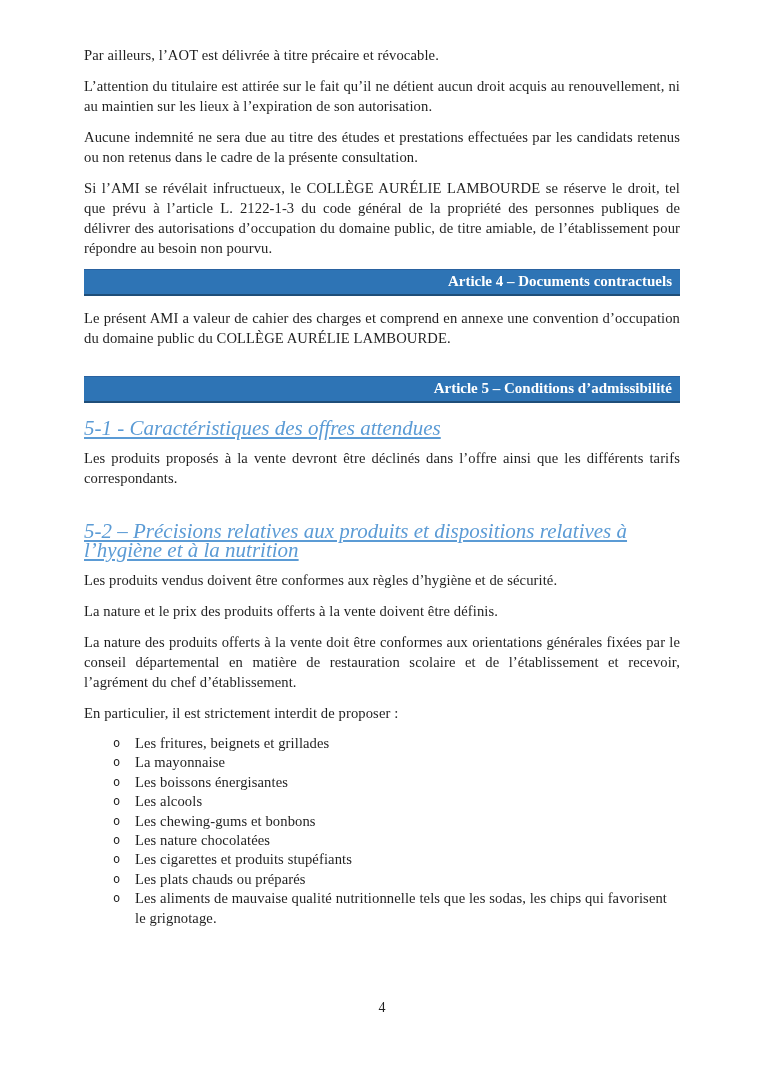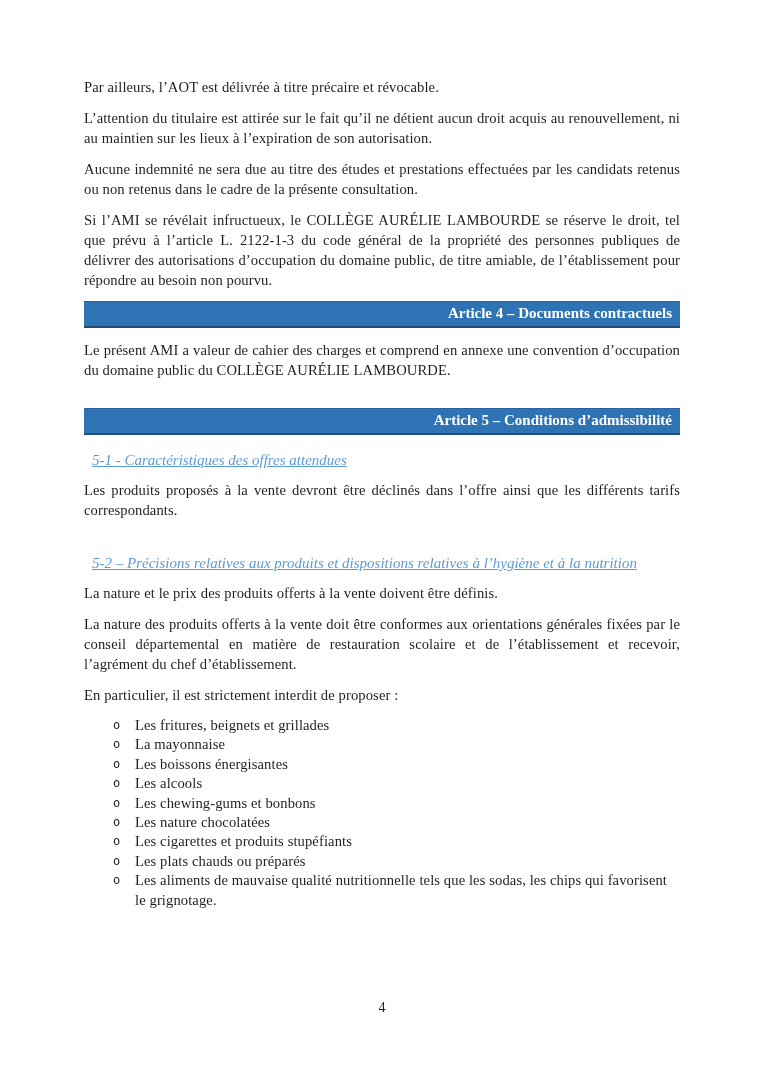--- a/index.html
+++ b/index.html
@@ -10,21 +10,21 @@
   .page {
     position: relative;
     width: 764px;
     height: 1080px;
     background: #ffffff;
     font-family: "Liberation Serif", "DejaVu Serif", serif;
     color: var(--body-text, #1f1f1f);
     overflow: hidden;
   }
   .content {
-    padding: 77px 84px 0 84px;
+    padding: 45px 84px 0 84px;
   }
   p.para {
     margin: 0 0 11px 0;
     font-size: 14.6px;
     line-height: 20px;
     text-align: justify;
     letter-spacing: 0.1px;
   }
   .article-bar {
     background: var(--article-bar-bg, #2E74B5);
@@ -38,24 +38,24 @@
     margin: 3px 0 12px 0;
     text-align: right;
   }
   .article-bar.gap-before {
     margin-top: 28px;
   }
   .subheading {
     color: var(--subheading-blue, #5B9BD5);
     font-style: italic;
     font-weight: normal;
-    font-size: 15px;
+    font-size: 21px;
     line-height: 19px;
     text-decoration: underline;
-    margin: 16px 0 10px 8px;
+    margin: 16px 0 10px 0;
   }
   .subheading.gap-before {
     margin-top: 34px;
   }
   ul.prohibited-list {
     list-style: none;
     margin: 0;
     padding: 0 0 0 29px;
   }
   li.list-item {
@@ -97,20 +97,21 @@
 
     <div class="article-bar">Article 4 – Documents contractuels</div>
     <p class="para">Le présent AMI a valeur de cahier des charges et comprend en annexe une convention d’occupation du domaine public du COLLÈGE AURÉLIE LAMBOURDE.</p>
 
     <div class="article-bar gap-before">Article 5 – Conditions d’admissibilité</div>
 
     <h3 class="subheading">5-1 - Caractéristiques des offres attendues</h3>
     <p class="para">Les produits proposés à la vente devront être déclinés dans l’offre ainsi que les différents tarifs correspondants.</p>
 
     <h3 class="subheading gap-before">5-2 – Précisions relatives aux produits et dispositions relatives à l’hygiène et à la nutrition</h3>
+    <p class="para">Les produits vendus doivent être conformes aux règles d’hygiène et de sécurité.</p>
     <p class="para">La nature et le prix des produits offerts à la vente doivent être définis.</p>
     <p class="para">La nature des produits offerts à la vente doit être conformes aux orientations générales fixées par le conseil départemental en matière de restauration scolaire et de l’établissement et recevoir, l’agrément du chef d’établissement.</p>
     <p class="para">En particulier, il est strictement interdit de proposer :</p>
 
     <ul class="prohibited-list">
       <li class="list-item">
         <span class="bullet">o</span>
         <span class="li-text">Les fritures, beignets et grillades</span>
       </li>
       <li class="list-item">

